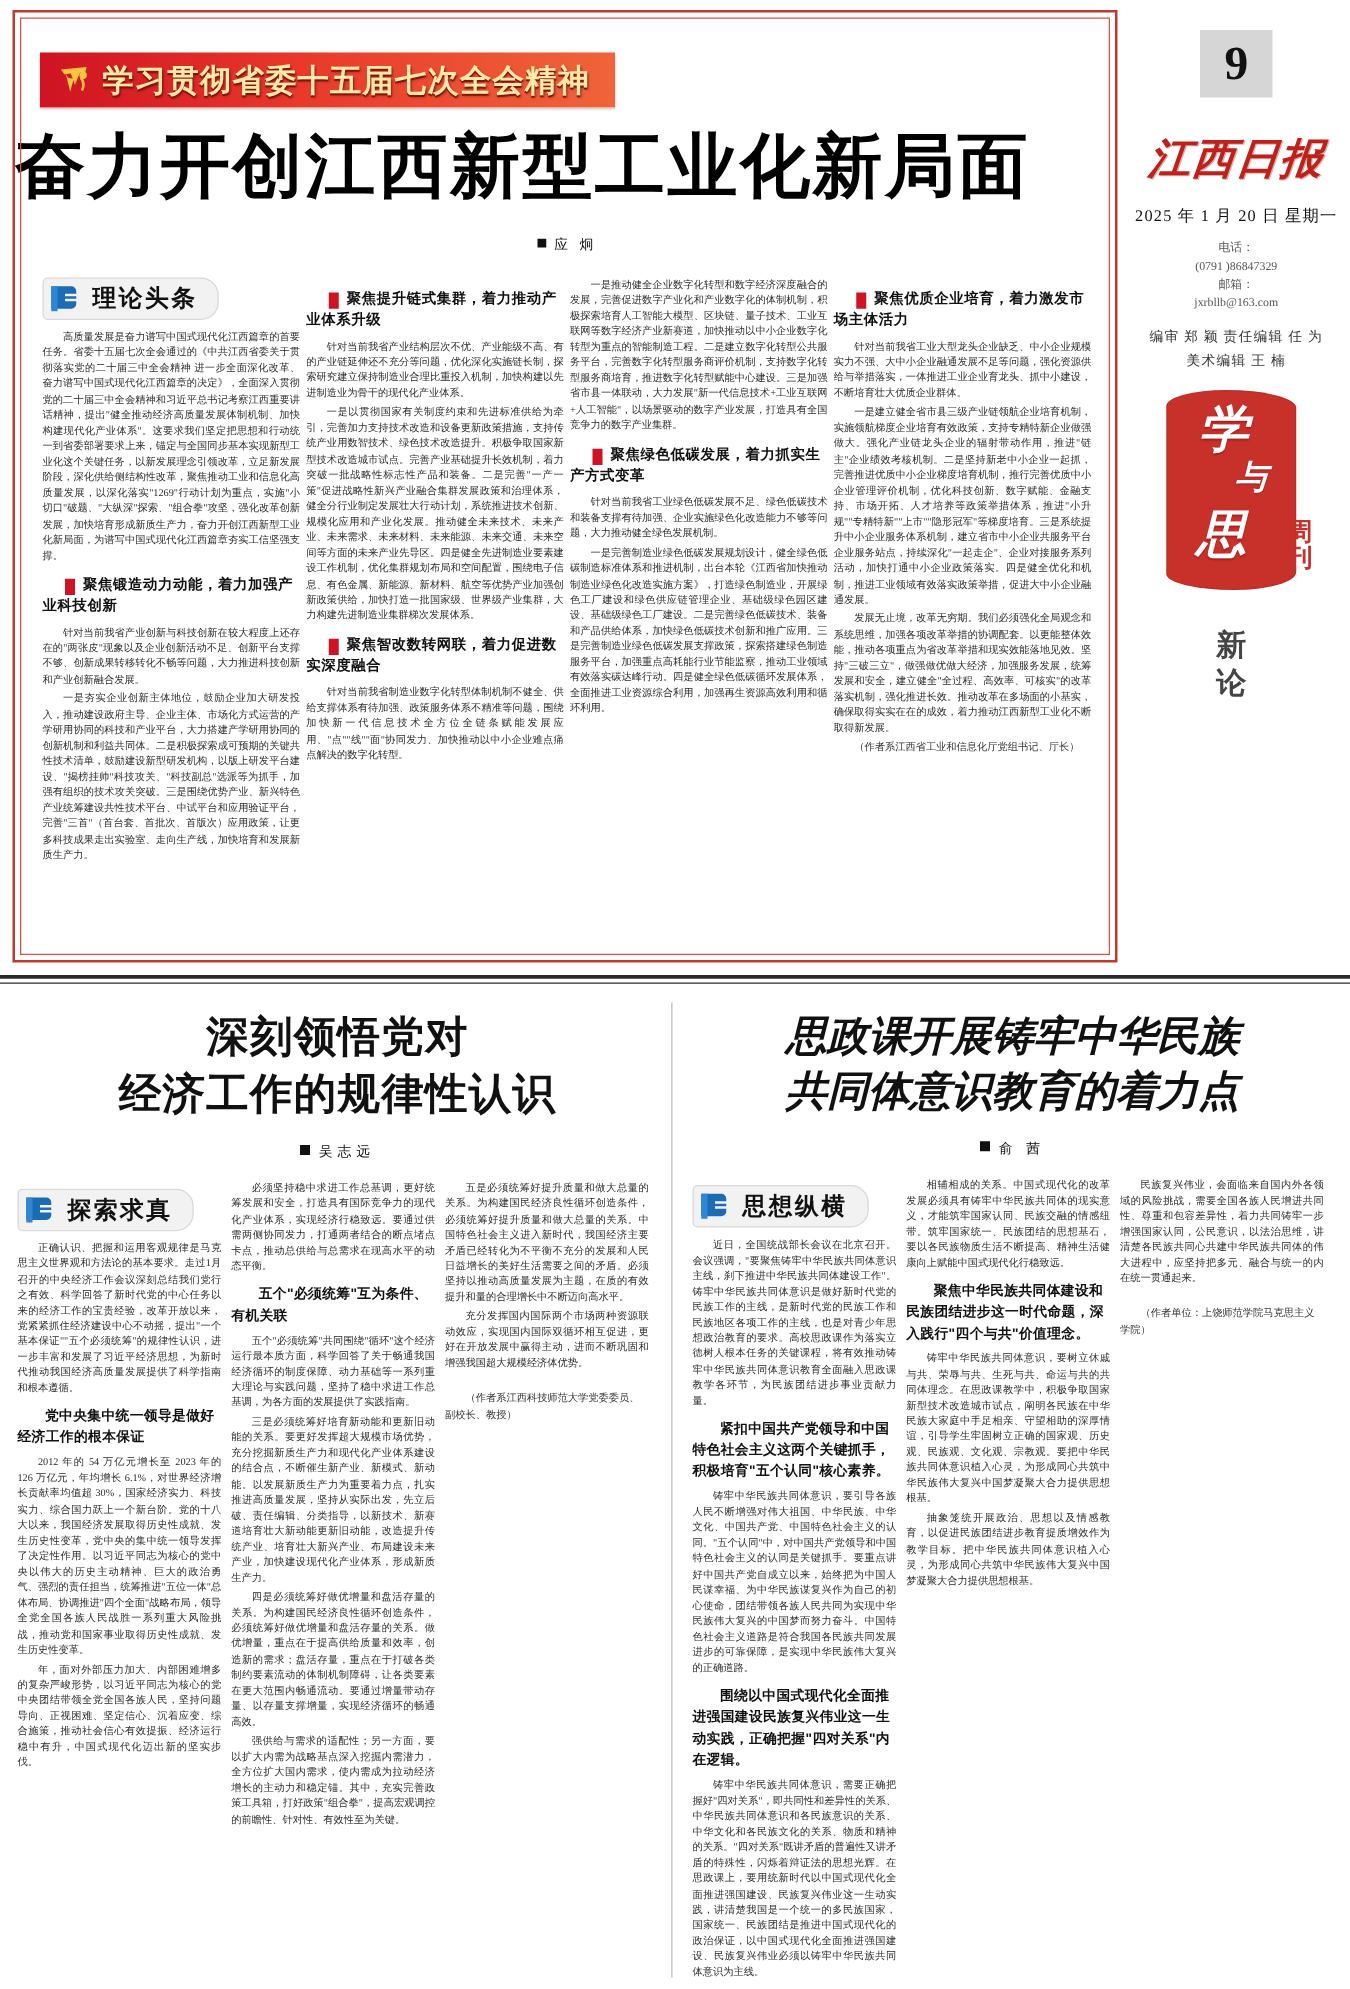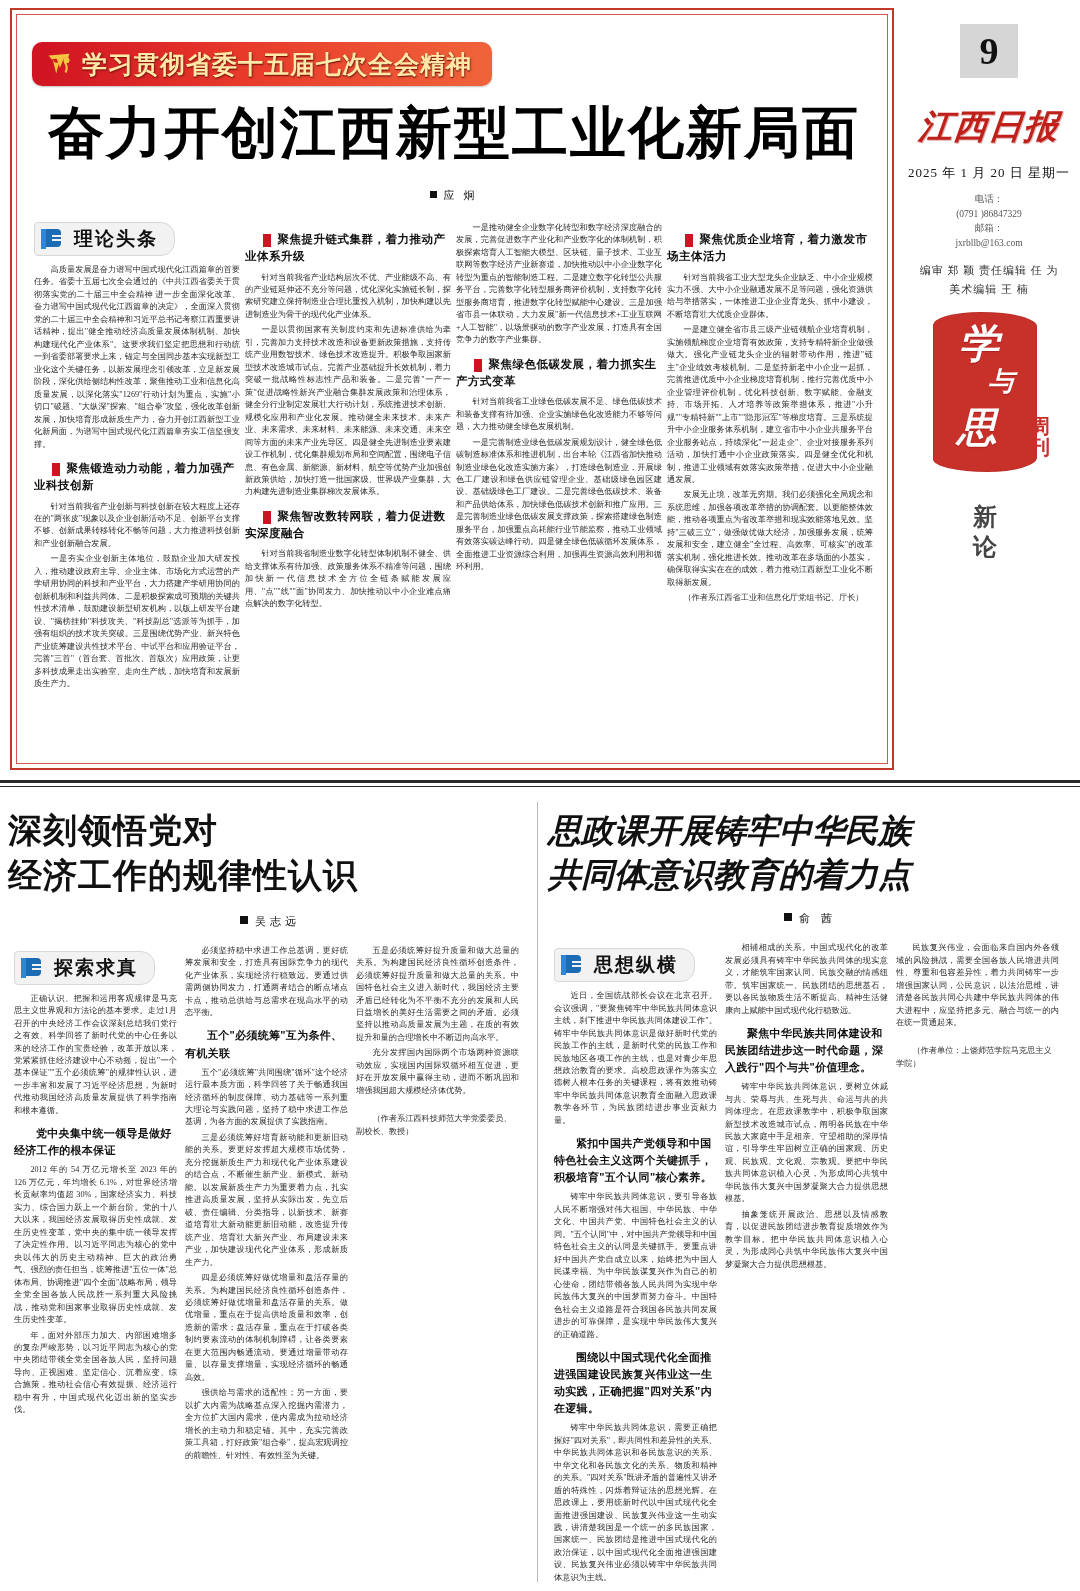--- a/index.html
+++ b/index.html
@@ -25,36 +25,35 @@
     content:"";position:absolute;left:4px;top:4px;right:4px;bottom:4px;
     border:1px solid #d9534f;pointer-events:none;
   }
 
   
   .banner{
     position:absolute;left:20px;top:32px;width:460px;height:44px;
     background:linear-gradient(90deg,#cf1322 0%,#e8392b 45%,#f0643a 100%);
     display:flex;align-items:center;
     box-shadow:0 1px 2px rgba(0,0,0,.25);
-    border-radius:10px;
   }
   .banner .emblem{
     width:30px;height:30px;margin:0 8px 0 12px;flex:none;position:relative;
   }
   .banner .emblem svg{display:block;}
   .banner .btxt{
     font-family:"Liberation Sans","DejaVu Sans",sans-serif;
     font-weight:bold;font-size:25px;letter-spacing:1px;
     color:#ffe9a8;
     text-shadow:0 1px 0 #8a1206, 1px 1px 2px rgba(0,0,0,.45);
     white-space:nowrap;
   }
 
   .main-headline{
-    position:absolute;left:0;top:92px;width:884px;text-align:center;
+    position:absolute;left:0;top:92px;width:884px;
     font-family:"Liberation Sans","DejaVu Sans",sans-serif;
     font-weight:bold;font-size:56px;letter-spacing:2px;color:#000;
     line-height:1.1;
   }
   .byline-top{
     position:absolute;left:0;top:178px;width:884px;text-align:center;
     font-family:"Liberation Sans","DejaVu Sans",sans-serif;
     font-size:11px;letter-spacing:3px;color:#111;
   }
   .byline-top .sq{display:inline-block;width:7px;height:7px;background:#111;margin-right:6px;vertical-align:1px;}
@@ -158,27 +157,27 @@
 
   
   .bottom{position:absolute;left:0;top:792px;width:1080px;height:799px;}
   .vsplit{position:absolute;left:537px;top:10px;width:1px;height:780px;background:#b9b9b9;}
 
   .art{position:absolute;top:0;}
   .art-l{left:8px;width:524px;}
   .art-r{left:548px;width:524px;}
 
   .bhead{
-    text-align:left;margin-top:18px;
+    text-align:center;margin-top:18px;
     font-family:"Liberation Serif","DejaVu Serif",serif;
     font-weight:bold;font-size:34px;line-height:1.26;letter-spacing:1px;color:#111;
   }
   .bhead.script{
     font-style:italic;font-size:33px;letter-spacing:0px;
-    font-family:Liberation Sans, sans-serif;
+    font-family:Liberation Serif, serif;
   }
   .bbyline{
     text-align:center;margin-top:16px;
     font-family:"Liberation Sans","DejaVu Sans",sans-serif;
     font-size:11px;letter-spacing:4px;color:#111;
   }
   .bbyline .sq{display:inline-block;width:8px;height:8px;background:#111;margin-right:7px;vertical-align:1px;}
 
   .bcols{display:flex;margin-top:16px;padding:0 6px;}
   .bcol{width:163px;margin-right:8px;}

